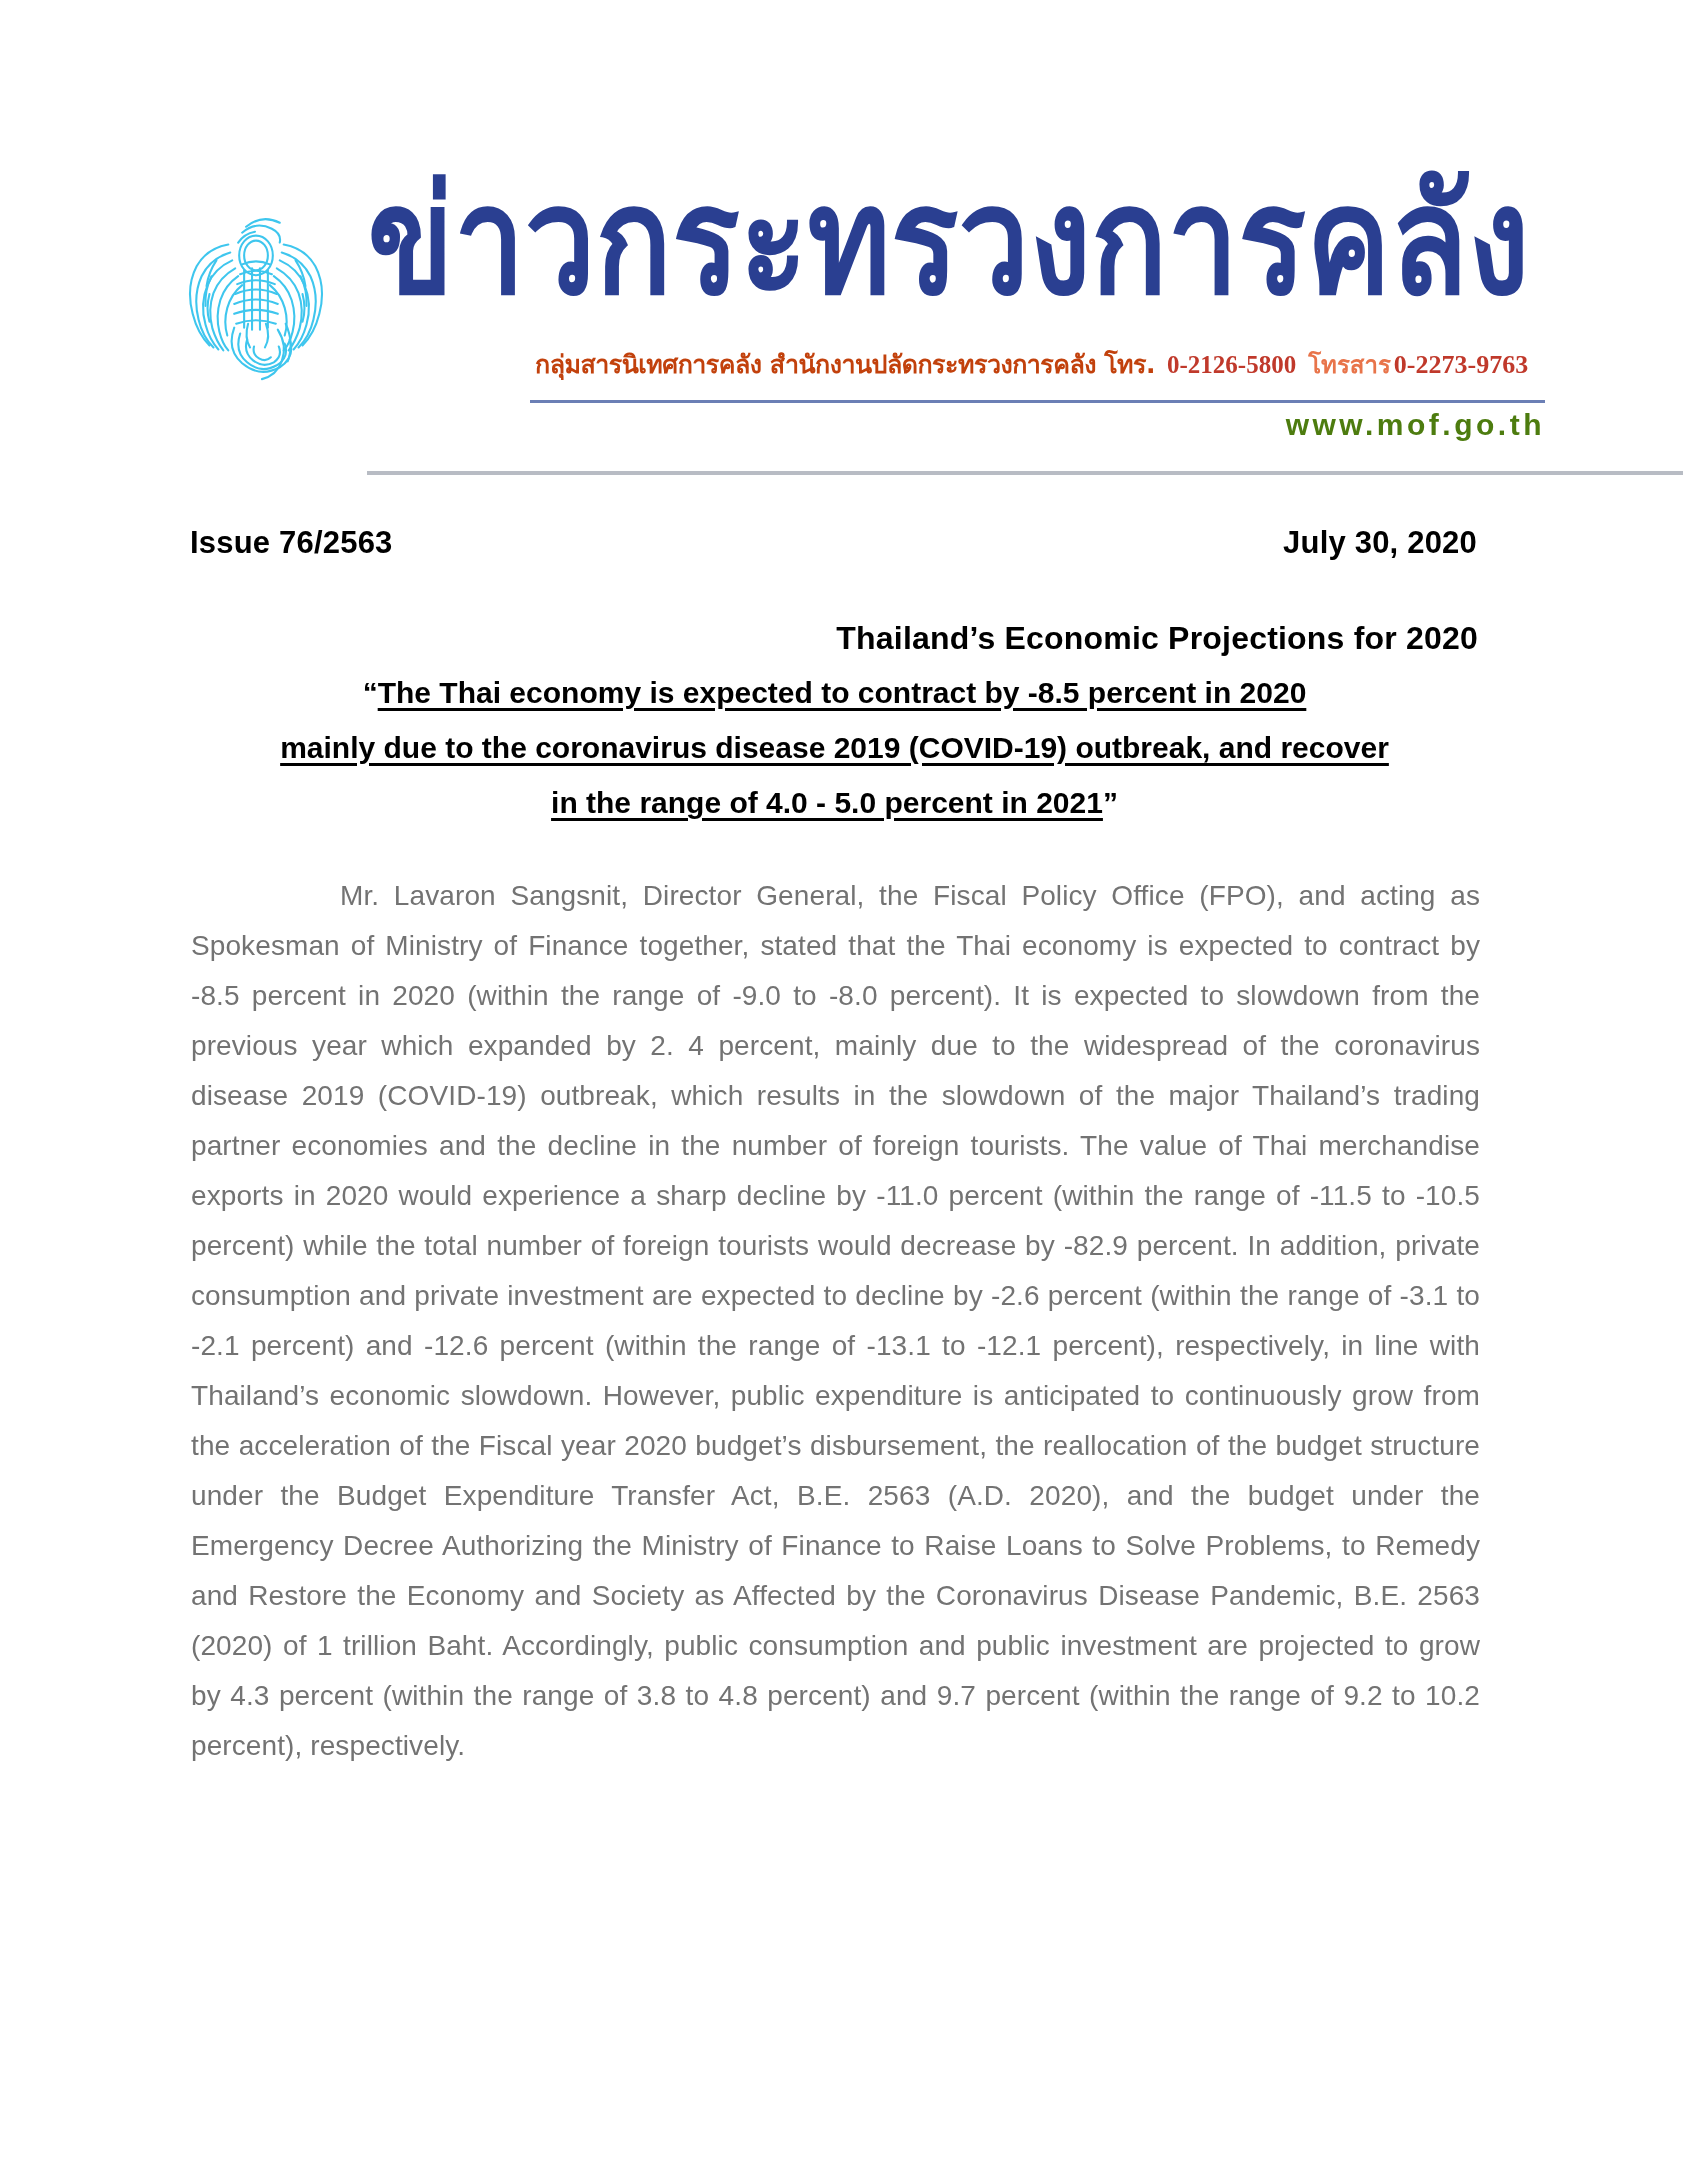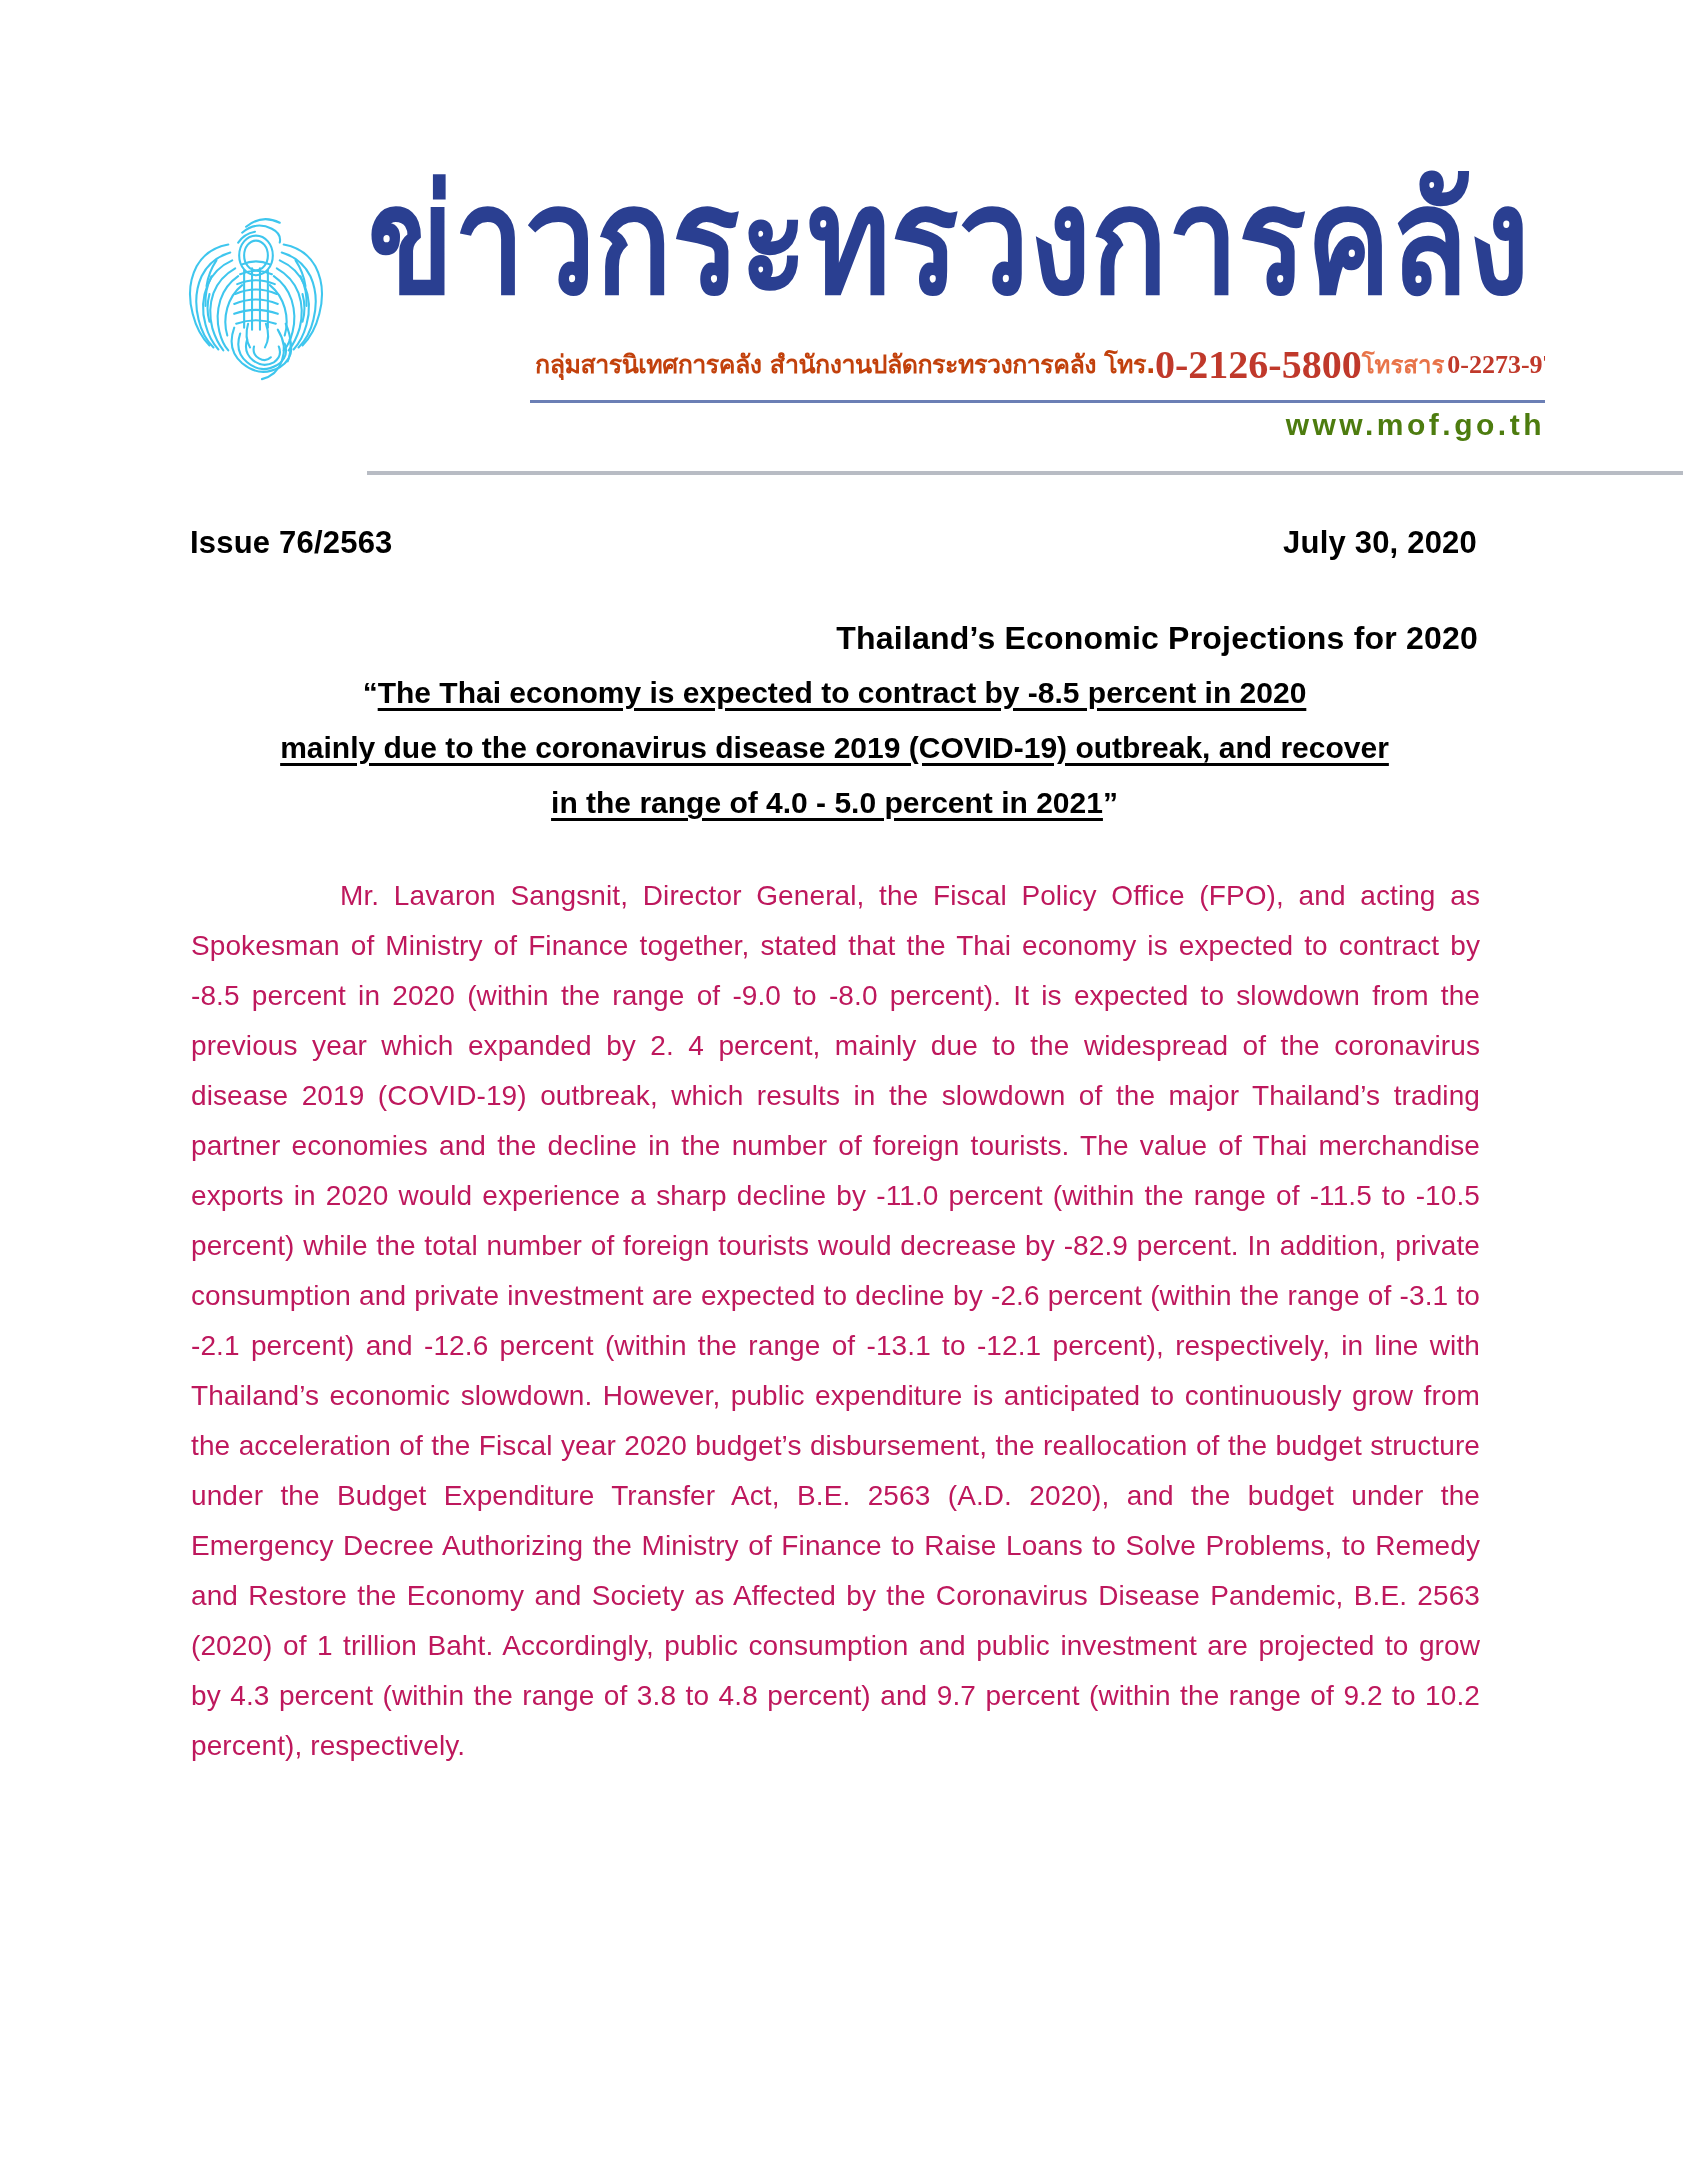--- a/index.html
+++ b/index.html
@@ -74,26 +74,26 @@
     font-size: 25px;
     font-weight: bold;
     color: #c2410c;
     letter-spacing: -0.5px;
     line-height: 51px;
     display: inline;
     vertical-align: middle;
   }
   .subtitle-phone {
     font-family: "Liberation Serif", serif;
-    font-size: 40px;
+    font-size: 25px;
     font-weight: bold;
     color: #c0392b;
     letter-spacing: 0px;
     vertical-align: middle;
-    margin: 0 0;
+    margin: 0 12px;
   }
   .subtitle-fax-label {
     font-family: "DejaVu Sans", sans-serif;
     font-size: 24px;
     font-weight: bold;
     color: #e8744a;
     vertical-align: middle;
   }
   .subtitle-fax {
     font-family: "Liberation Serif", serif;
@@ -176,21 +176,21 @@
   .body-copy {
     position: absolute;
     left: 191px;
     top: 871px;
     width: 1289px;
     font-size: 28px;
     line-height: 50px;
     text-align: justify;
     text-justify: inter-word;
     letter-spacing: 0.1px;
-    color: #be185d;
+    color: #737373;
   }
   .body-copy p { margin: 0; text-indent: 149px; }
 </style>
 </head>
 <body>
 
 <div class="page">
 
   <div class="masthead">
 

